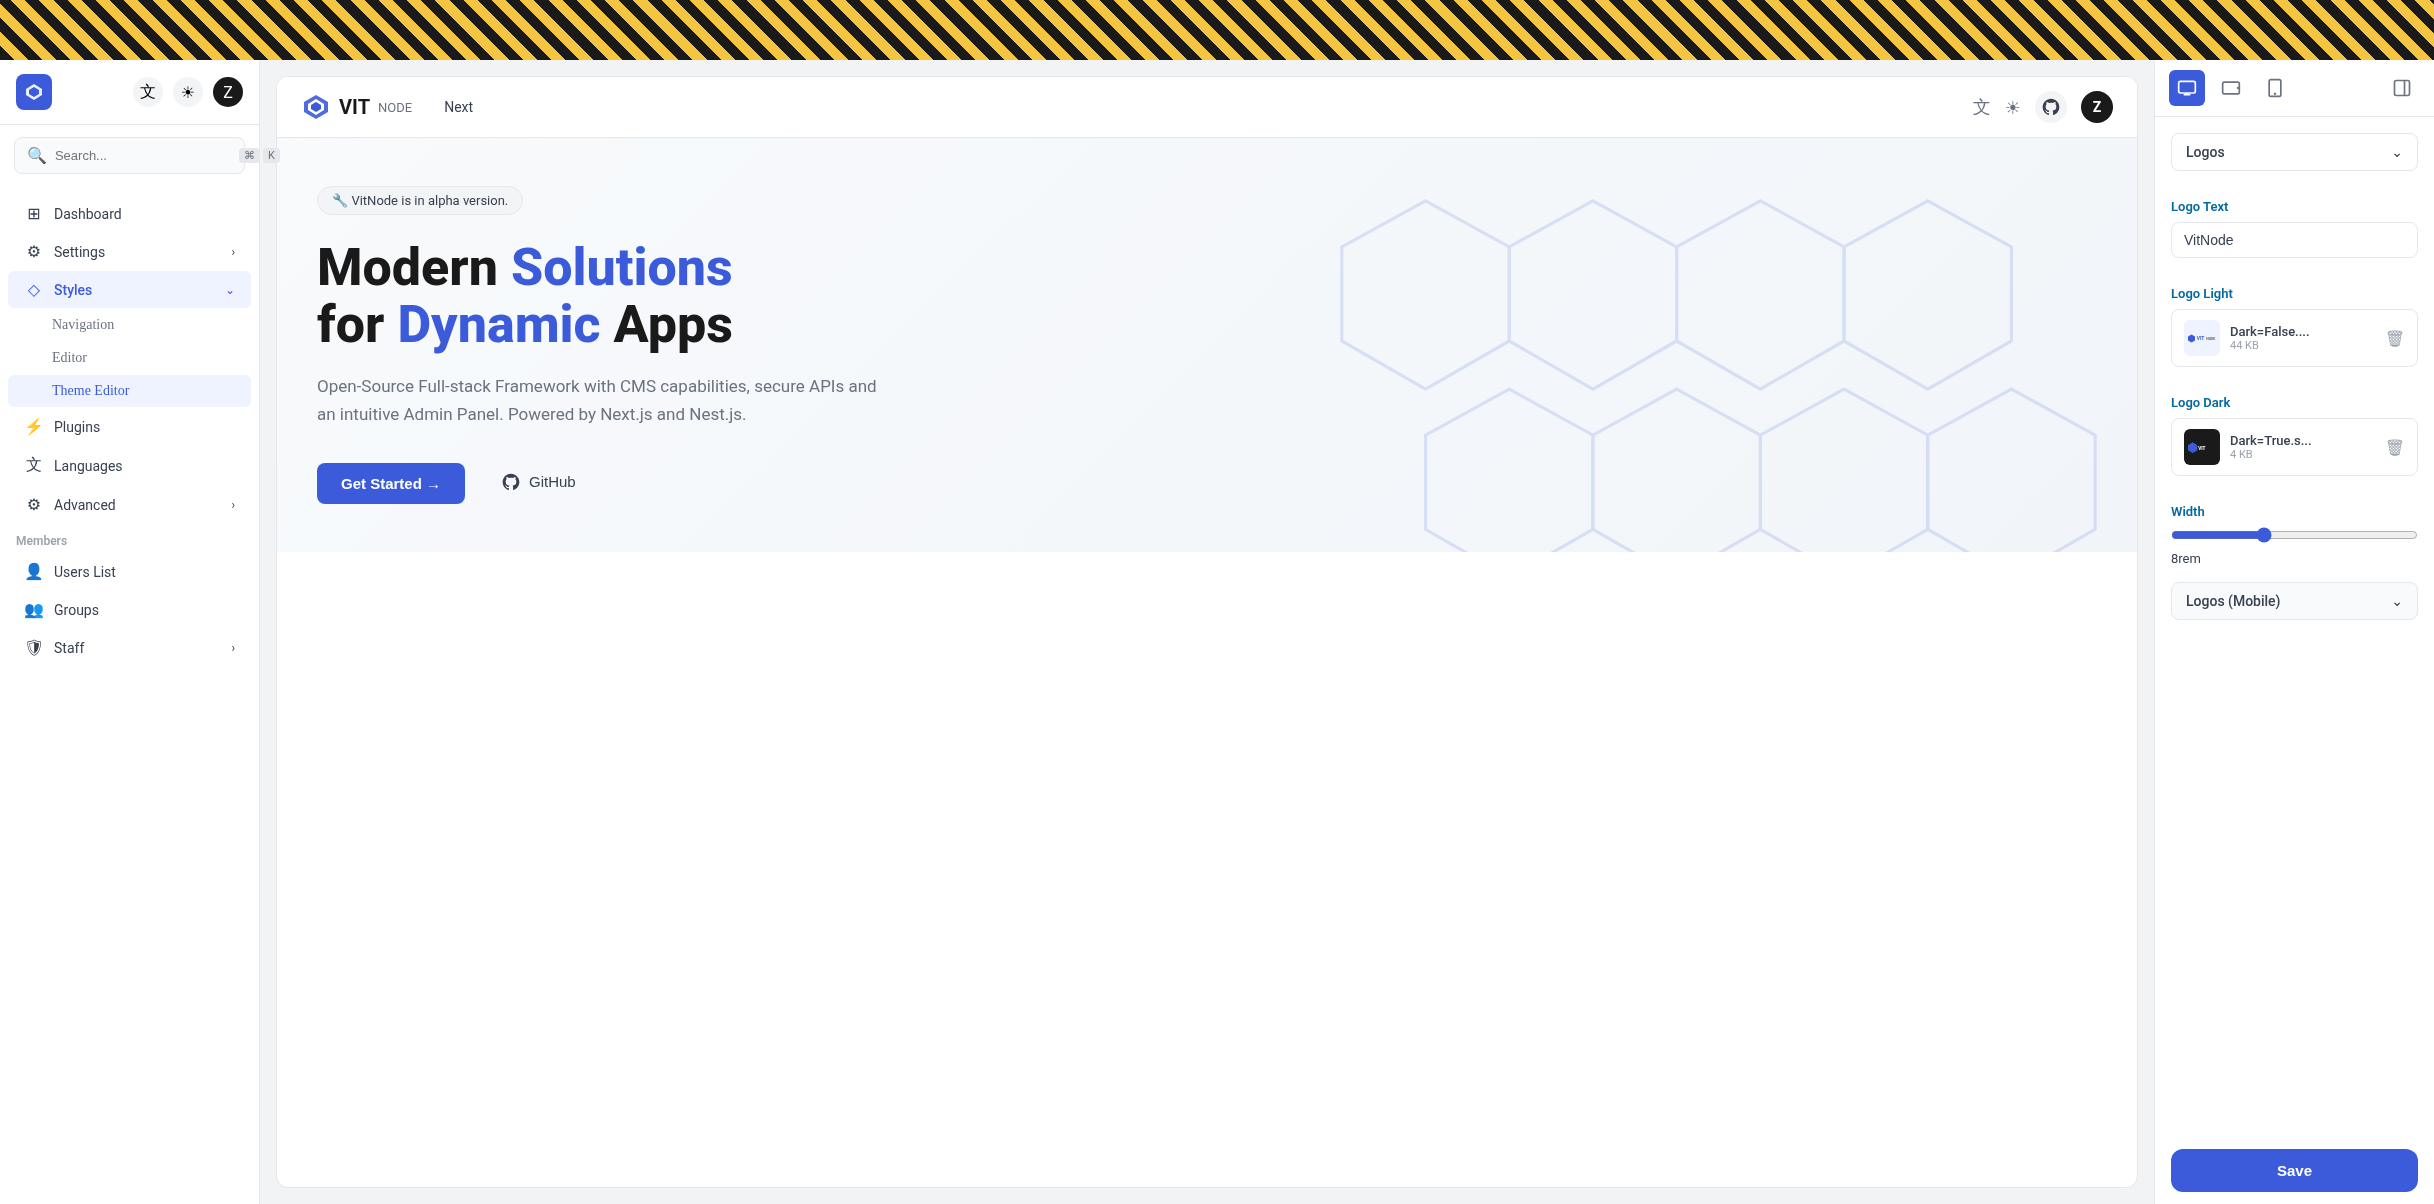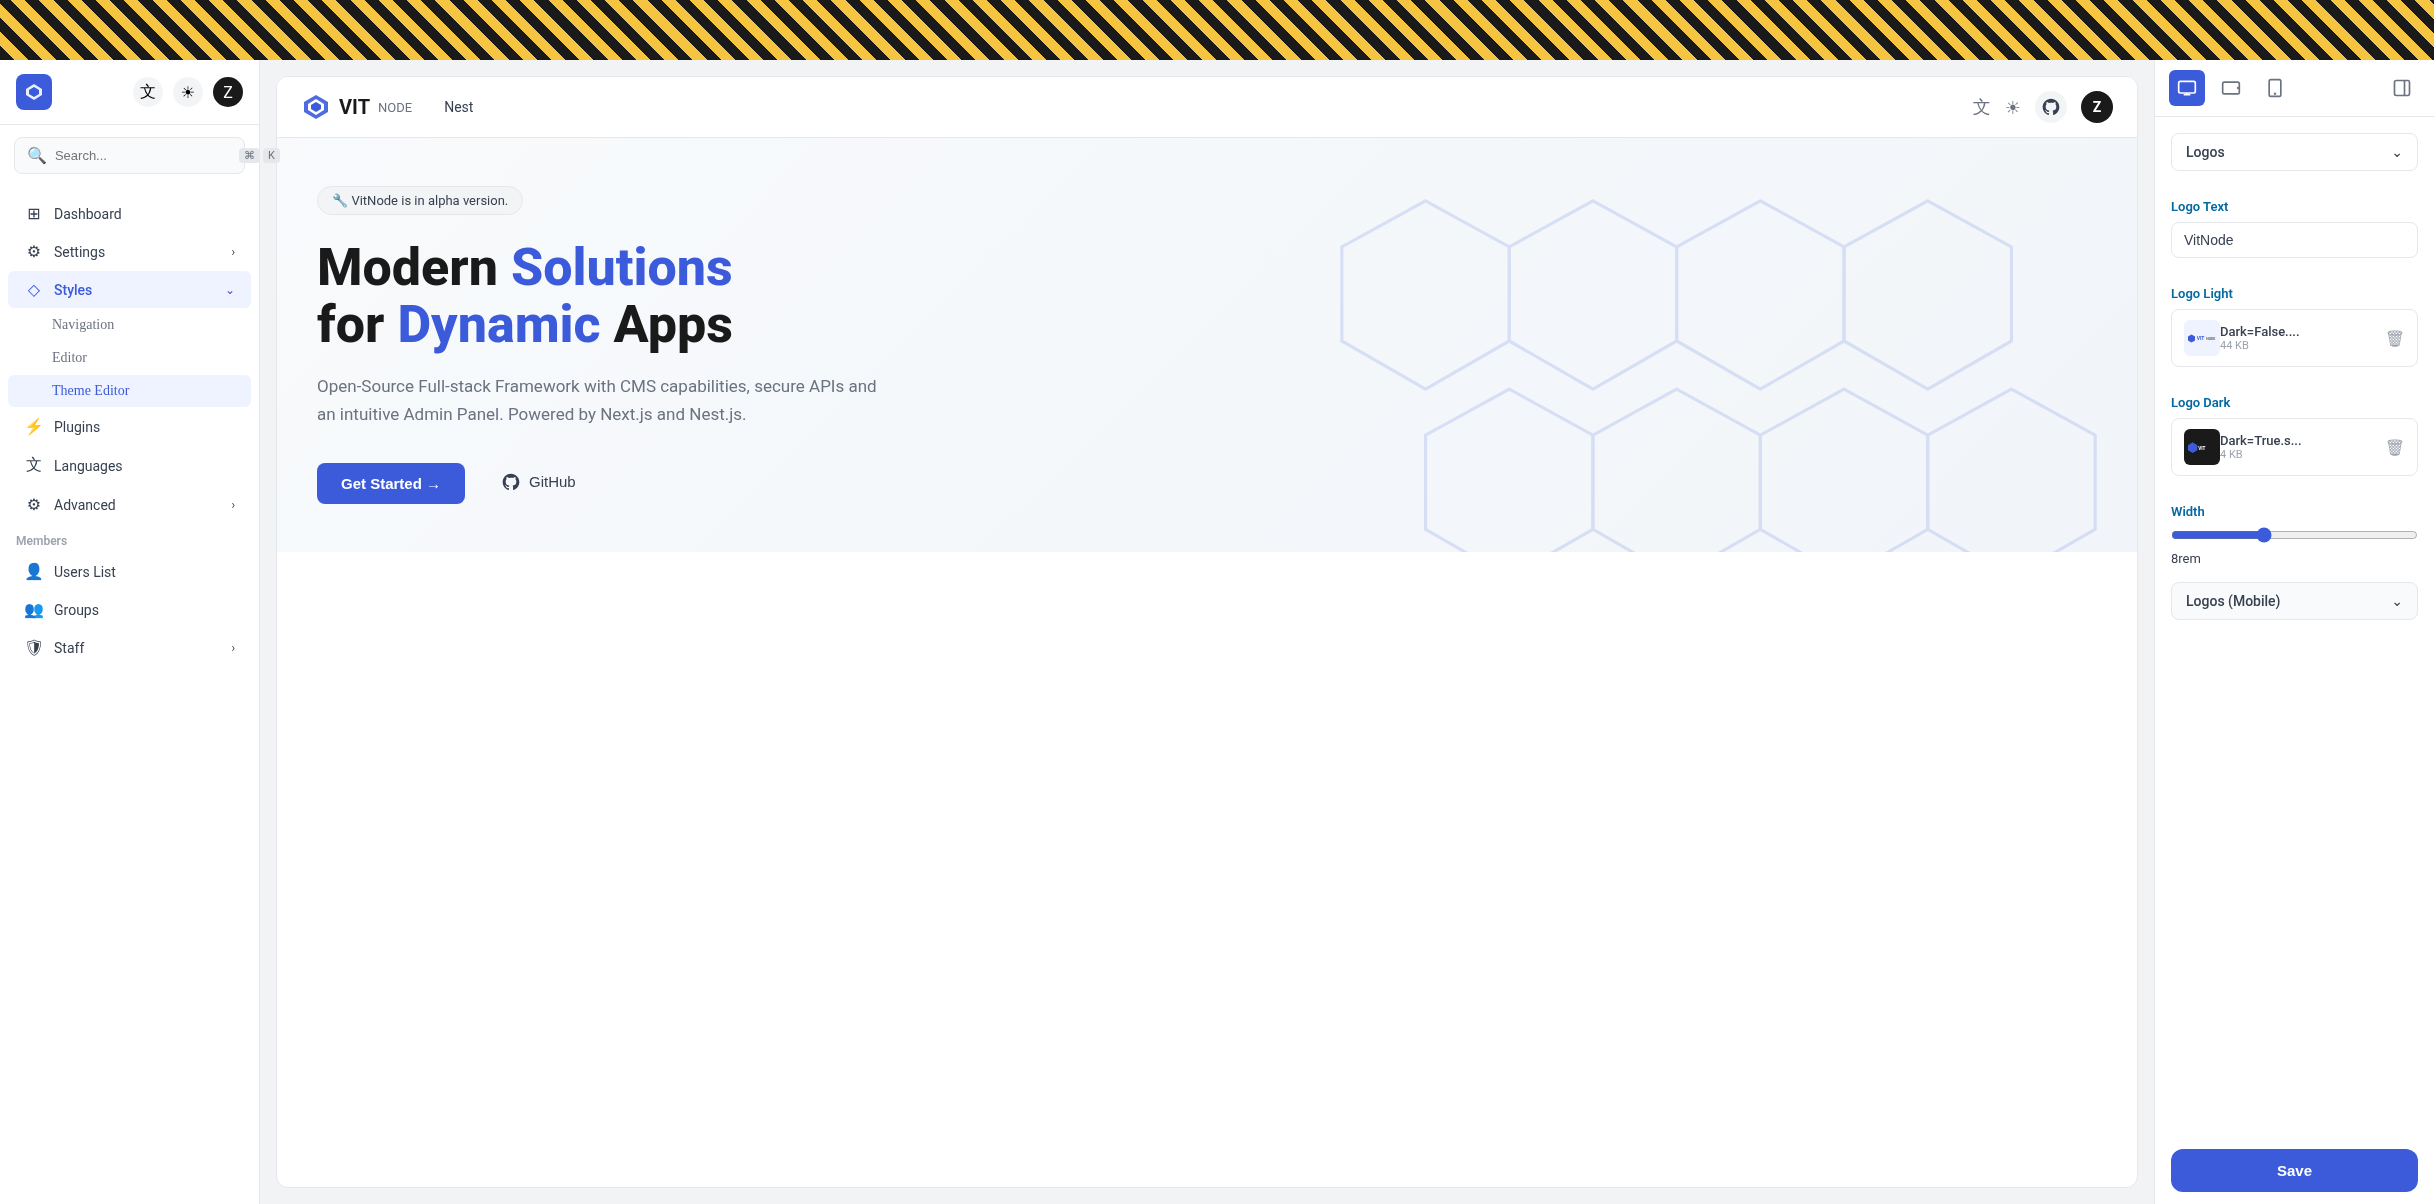--- a/index.html
+++ b/index.html
@@ -134,21 +134,21 @@
       display: flex; align-items: center; justify-content: space-between;
       border: 1px solid #e5e7eb; border-radius: 8px; padding: 10px 14px;
       cursor: pointer; margin-bottom: 16px; font-size: 14px; font-weight: 500; color: #374151; gap: 10px;
     }
     .field-label { font-size: 13px; font-weight: 600; color: #0369a1; margin-bottom: 8px; margin-top: 28px; }
     .field-input {
       width: 100%; border: 1px solid #e5e7eb; border-radius: 8px; padding: 9px 12px;
       font-size: 14px; color: #374151; outline: none;
     }
     .file-item {
-      display: flex; align-items: center; border: 1px solid #e5e7eb;
+      display: flex; align-items: center; gap: 10px; border: 1px solid #e5e7eb;
       border-radius: 8px; padding: 10px 12px; margin-bottom: 8px;
     }
     .file-thumb {
       width: 36px; height: 36px; border-radius: 6px; background: #eff2ff;
       display: flex; align-items: center; justify-content: center; font-size: 10px; font-weight: 700; color: #3b5bdb;
     }
     .file-info { flex: 1; }
     .file-name { font-size: 13px; color: #374151; font-weight: 500; }
     .file-size { font-size: 11px; color: #9ca3af; }
     .file-delete { color: #9ca3af; cursor: pointer; font-size: 16px; }
@@ -258,21 +258,21 @@
       <div class="preview-logo">
         <svg class="preview-logo-icon" width="30" height="30" viewBox="0 0 30 30">
           <polygon points="15,3 27,10 27,20 15,27 3,20 3,10" fill="#3b5bdb" opacity="0.9"></polygon>
           <polygon points="15,7 23,12 23,18 15,23 7,18 7,12" fill="white"></polygon>
           <polygon points="15,10 20,13 20,17 15,20 10,17 10,13" fill="#3b5bdb"></polygon>
         </svg>
         <span class="preview-logo-text">VIT</span>
         <span class="preview-logo-text" style="font-size:13px;color:#6b7280;font-weight:400;">NODE</span>
       </div>
       <div class="preview-nav-links">
-        <span class="preview-nav-link">Nest</span>
+        <span class="preview-nav-link">Next</span>
       </div>
       <div class="preview-nav-icons">
         <span style="font-size:18px;color:#6b7280;cursor:pointer;">文</span>
         <span style="font-size:18px;color:#6b7280;cursor:pointer;">☀</span>
         <div class="preview-nav-icon" style="font-size:20px;background:#f3f4f6;">
           <svg width="20" height="20" viewBox="0 0 24 24" fill="#374151">
               <path d="M12 2C6.477 2 2 6.477 2 12c0 4.418 2.865 8.166 6.839 9.489.5.092.682-.217.682-.483 0-.237-.008-.868-.013-1.703-2.782.604-3.369-1.34-3.369-1.34-.454-1.154-1.11-1.461-1.11-1.461-.908-.62.069-.608.069-.608 1.003.07 1.531 1.03 1.531 1.03.892 1.529 2.341 1.087 2.91.831.092-.646.35-1.086.636-1.336-2.22-.253-4.555-1.11-4.555-4.943 0-1.091.39-1.984 1.029-2.683-.103-.253-.446-1.27.098-2.647 0 0 .84-.269 2.75 1.025A9.578 9.578 0 0112 6.836c.85.004 1.705.114 2.504.336 1.909-1.294 2.747-1.025 2.747-1.025.546 1.377.203 2.394.1 2.647.64.699 1.028 1.592 1.028 2.683 0 3.842-2.339 4.687-4.566 4.935.359.309.678.919.678 1.852 0 1.336-.012 2.415-.012 2.743 0 .267.18.578.688.48C19.138 20.163 22 16.418 22 12c0-5.523-4.477-10-10-10z"></path>
             </svg>
         </div>
         <div class="preview-nav-icon dark-circle" style="font-size:14px;font-weight:700;">Z</div>

